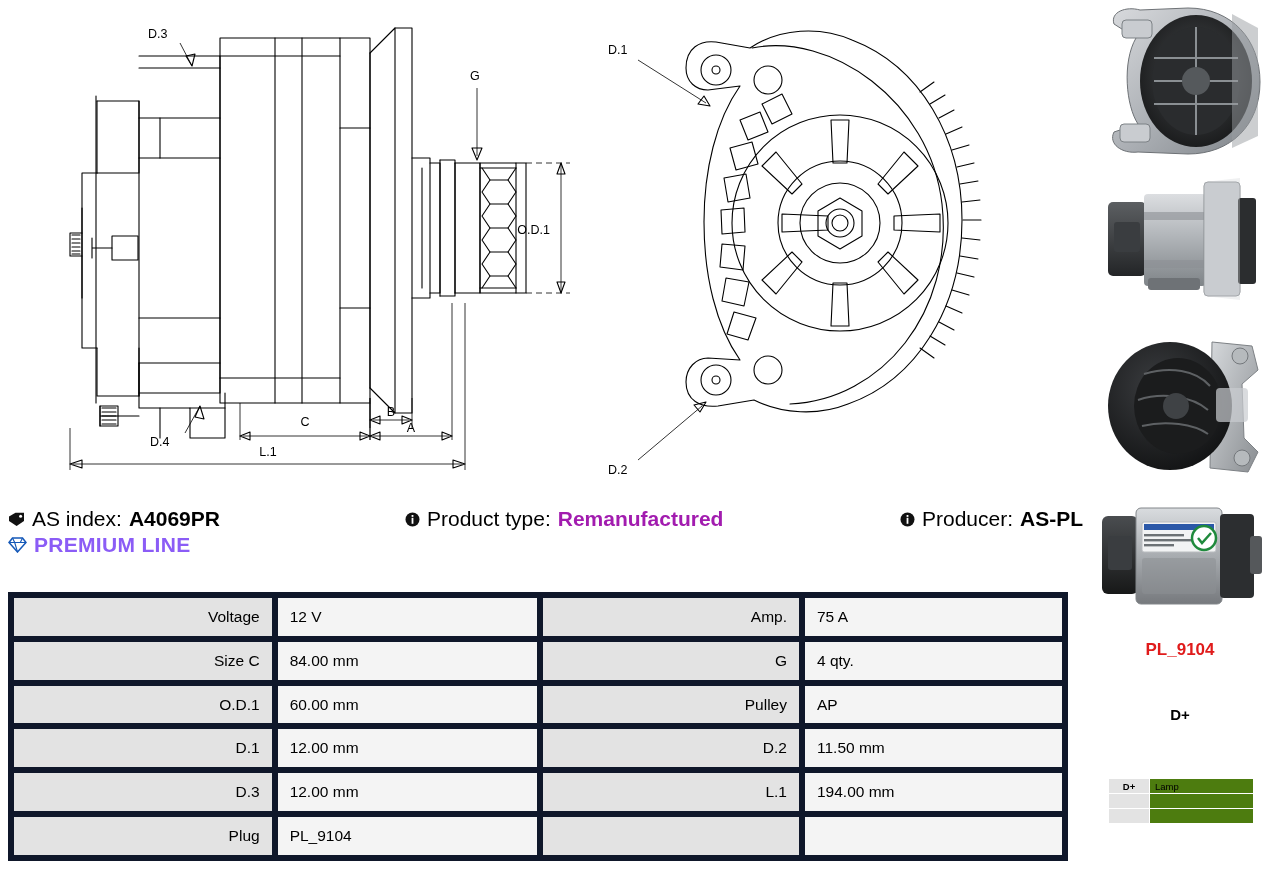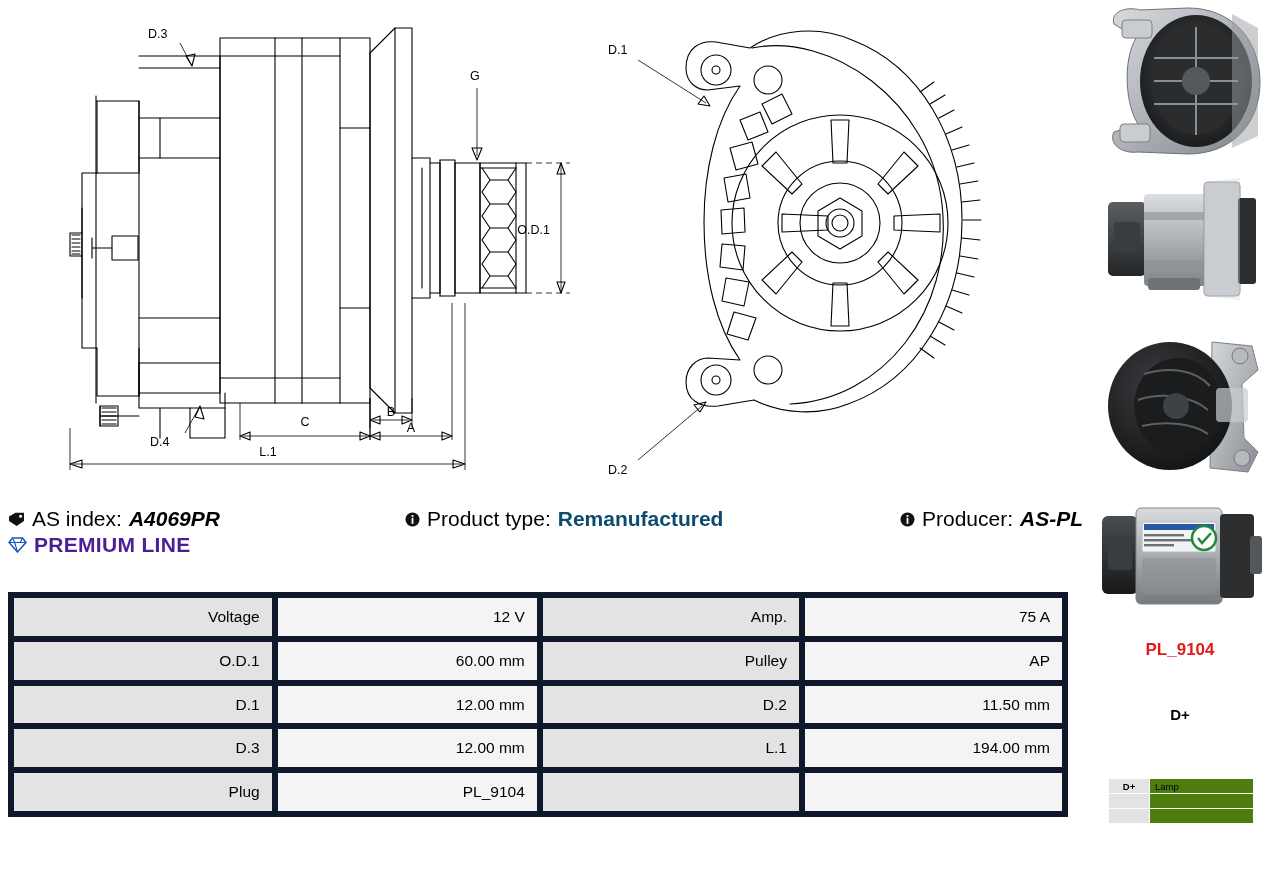--- a/index.html
+++ b/index.html
@@ -62,23 +62,23 @@
     display: flex;
     align-items: center;
     gap: 7px;
     height: 26px;
     white-space: nowrap;
   }
   .info-col-1 { left: 8px; top: 6px; }
   .info-col-2 { left: 405px; top: 6px; }
   .info-col-3 { left: 900px; top: 6px; }
 
-  .bold { font-weight: bold; font-style: italic; }
-  .green { color: #0c4a6e; font-weight: bold; }
-  .blue  { color: #4c1d95; font-weight: bold; letter-spacing: .3px; }
+  .bold { font-weight: bold; }
+  .green { color: #a21caf; font-weight: bold; }
+  .blue  { color: #8b5cf6; font-weight: bold; letter-spacing: .3px; }
 
   .tag-icon svg, .i-icon svg, .diamond-icon svg { display: block; }
 
   
   .spec-table {
     position: absolute;
     left: 8px;
     top: 592px;
     width: 1060px;
     border-collapse: collapse;
@@ -91,21 +91,20 @@
     line-height: 37.8px;
   }
   .spec-table td.label {
     background: #e3e3e3;
     text-align: right;
     width: 265px;
     color: #000;
   }
   .spec-table td.value {
     background: #f4f4f4;
-    text-align: right;
     width: 265px;
   }
   .spec-table td.empty {
     background: #f4f4f4;
   }
   .spec-table td.empty-label {
     background: #e3e3e3;
   }
 
   
@@ -450,20 +449,26 @@
 
   </div>
 
   <table class="spec-table">
     <tbody>
       <tr>
         <td class="label">Voltage</td>
         <td class="value">12 V</td>
         <td class="label">Amp.</td>
         <td class="value">75 A</td>
+      </tr>
+      <tr>
+        <td class="label">Size C</td>
+        <td class="value">84.00 mm</td>
+        <td class="label">G</td>
+        <td class="value">4 qty.</td>
       </tr>
       <tr>
         <td class="label">O.D.1</td>
         <td class="value">60.00 mm</td>
         <td class="label">Pulley</td>
         <td class="value">AP</td>
       </tr>
       <tr>
         <td class="label">D.1</td>
         <td class="value">12.00 mm</td>

